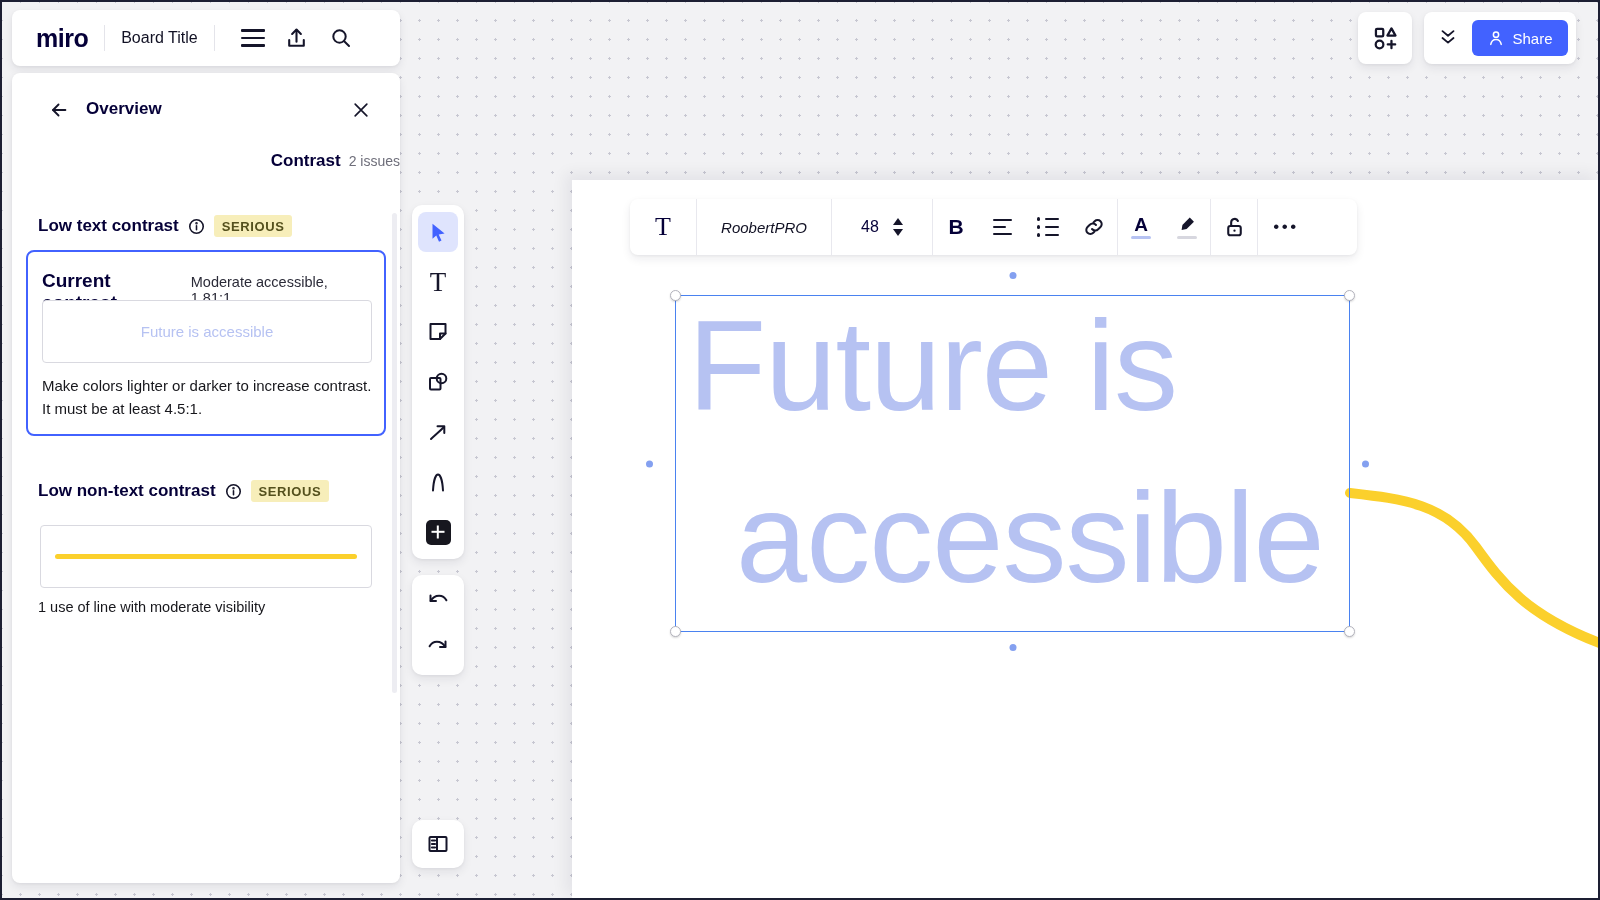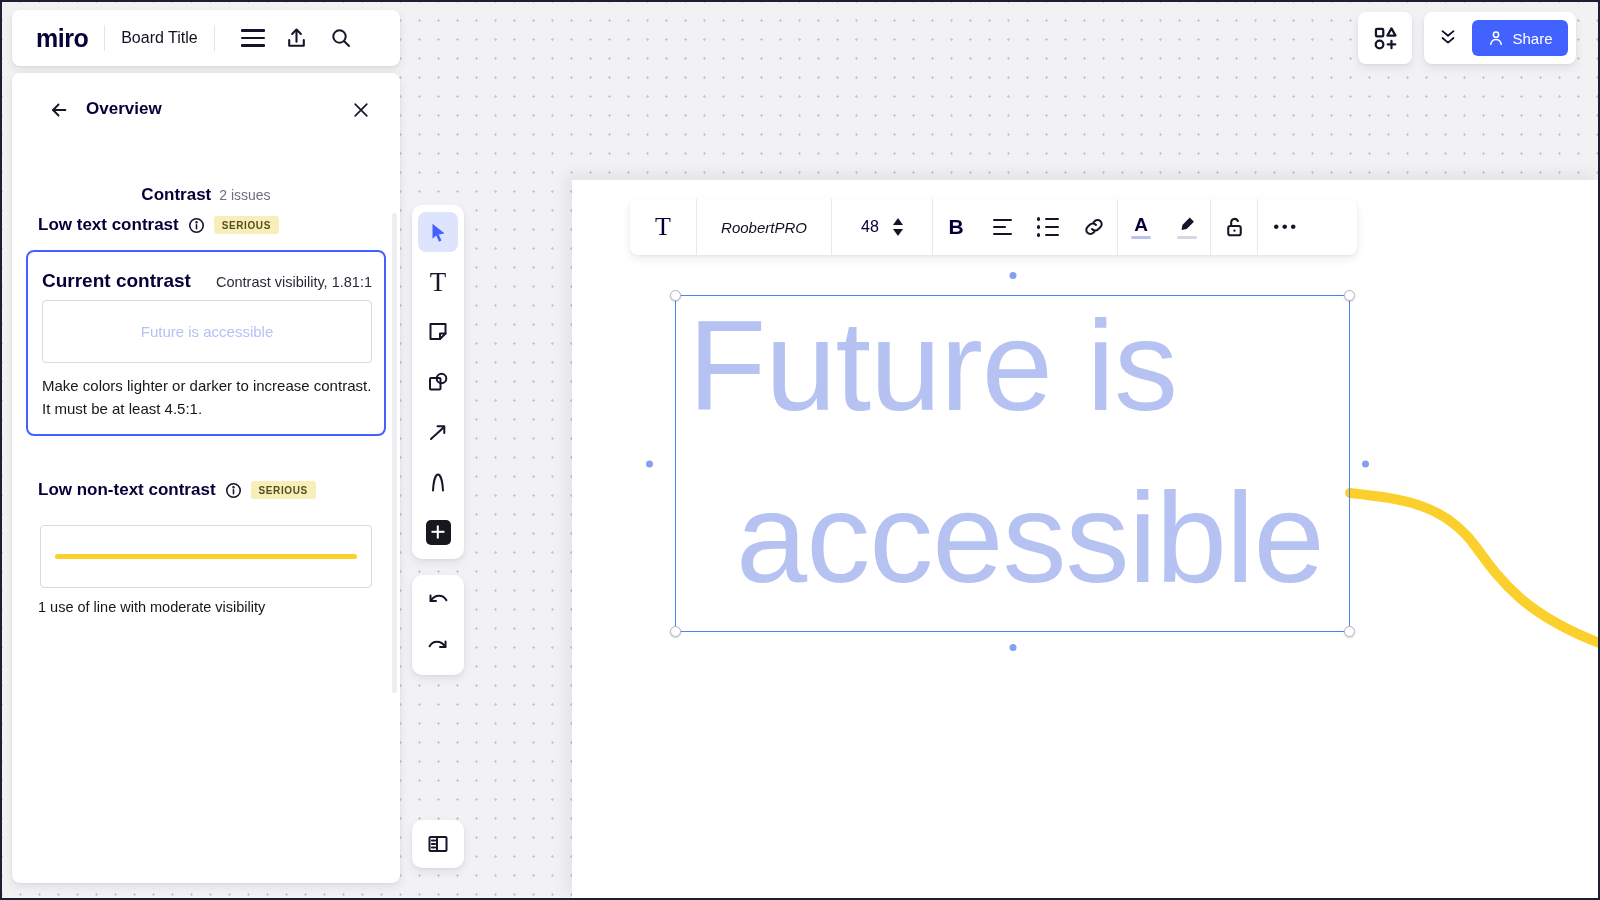--- a/index.html
+++ b/index.html
@@ -42,27 +42,27 @@
     background:var(--accent, #4262ff); color:#fff; font-size:15px;
     display:flex; align-items:center; justify-content:center; gap:7px; cursor:pointer;
   }
   .share-btn svg{ stroke:#fff; }
   
   .panel{ left:10px; top:71px; width:388px; height:810px; }
   .panel-head{ position:absolute; left:0; right:0; top:24px; height:26px; }
   .panel-back{ position:absolute; left:34px; top:0; width:26px; height:26px; display:flex; align-items:center; justify-content:center; cursor:pointer; }
   .panel-title{ position:absolute; left:74px; top:2px; font-size:17px; font-weight:bold; }
   .panel-close{ position:absolute; right:26px; top:0; width:26px; height:26px; display:flex; align-items:center; justify-content:center; cursor:pointer; }
-  .contrast-row{ position:absolute; left:0; right:0; top:78px; text-align:center;margin-top:34px; }
+  .contrast-row{ position:absolute; left:0; right:0; top:78px; text-align:right; }
   .contrast-row .t1{ font-size:17px; font-weight:bold; }
   .contrast-row .t2{ font-size:14px; color:#6e6e7a; margin-left:8px; }
   .issue-title-row{ position:absolute; left:26px; display:flex; align-items:center; gap:8px; }
   .issue-title{ font-size:17px; font-weight:bold; }
   .badge{
-    font-size:10px; font-weight:bold; letter-spacing:.6px;
+    font-size:13px; font-weight:bold; letter-spacing:.6px;
     background:var(--badge-bg, #f7eeba); color:var(--badge-text, #54501d);
     padding:4px 8px 3px; border-radius:3px;
   }
   .info-icon{ display:flex; cursor:pointer; }
   .issue-card{
     position:absolute; left:14px; width:360px; border:2px solid var(--accent,#4262ff);
     border-radius:8px; background:#fff;
   }
   .cc-row{ position:absolute; left:14px; right:12px; top:18px; display:flex; justify-content:space-between; align-items:baseline; }
   .cc-label{ font-size:19px; font-weight:bold; }
@@ -309,21 +309,21 @@
             <path d="M12 11v5"></path>
             <circle cx="12" cy="7.8" r="0.6" fill="#15152a"></circle>
         </svg>
       </span>
       <span class="badge">SERIOUS</span>
     </div>
 
     <div class="issue-card" style="top:177px; height:186px;">
       <div class="cc-row">
         <span class="cc-label">Current contrast</span>
-        <span class="cc-value">Contrast visibility, 1.81:1</span>
+        <span class="cc-value">Moderate accessible, 1.81:1</span>
       </div>
       <div class="preview-box" style="top:48px;">
         <span class="preview-text">Future is accessible</span>
       </div>
       <div class="issue-desc" style="top:122px;">Make colors lighter or darker to increase contrast. It must be at least 4.5:1.</div>
     </div>
 
     <div class="issue-title-row" style="top:407px;">
       <span class="issue-title">Low non-text contrast</span>
       <span class="info-icon">

